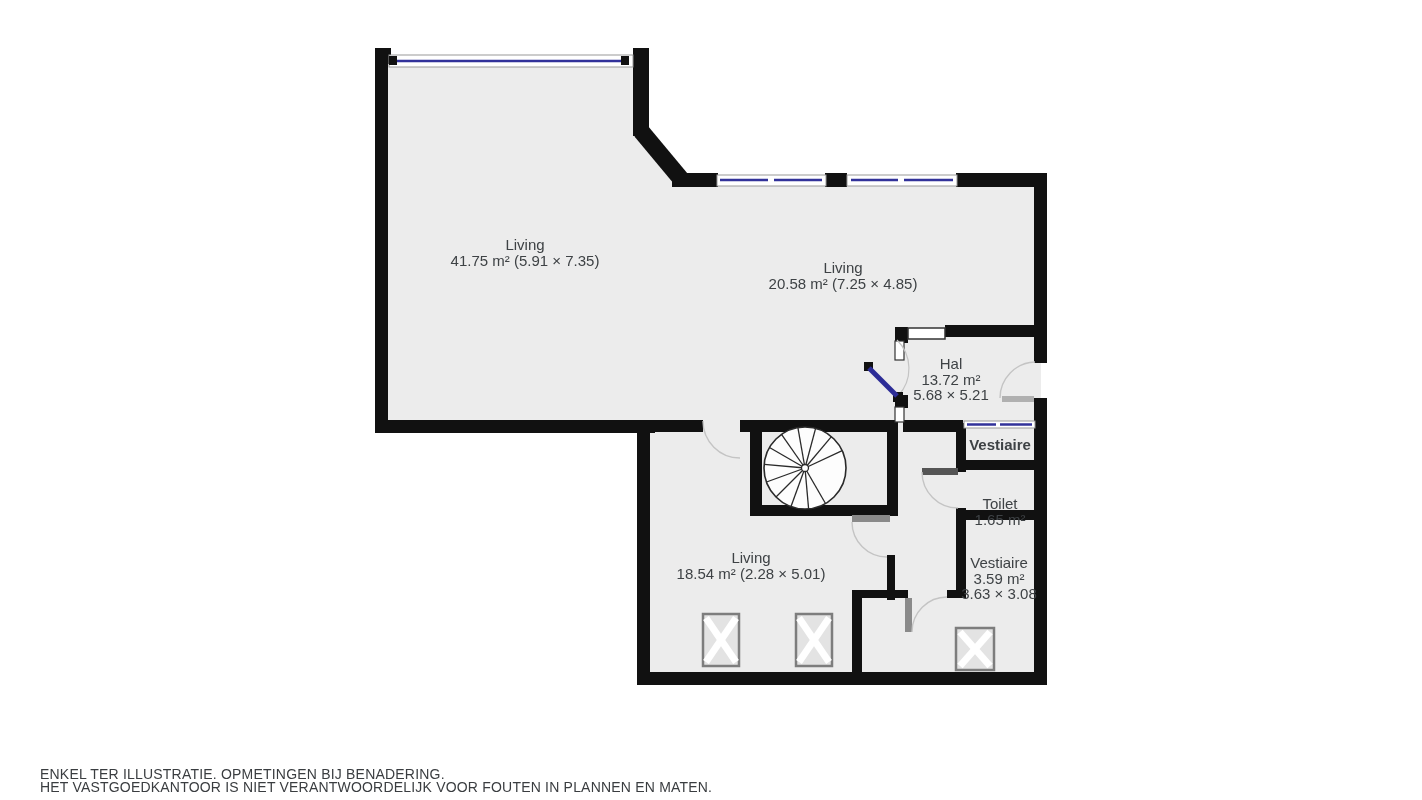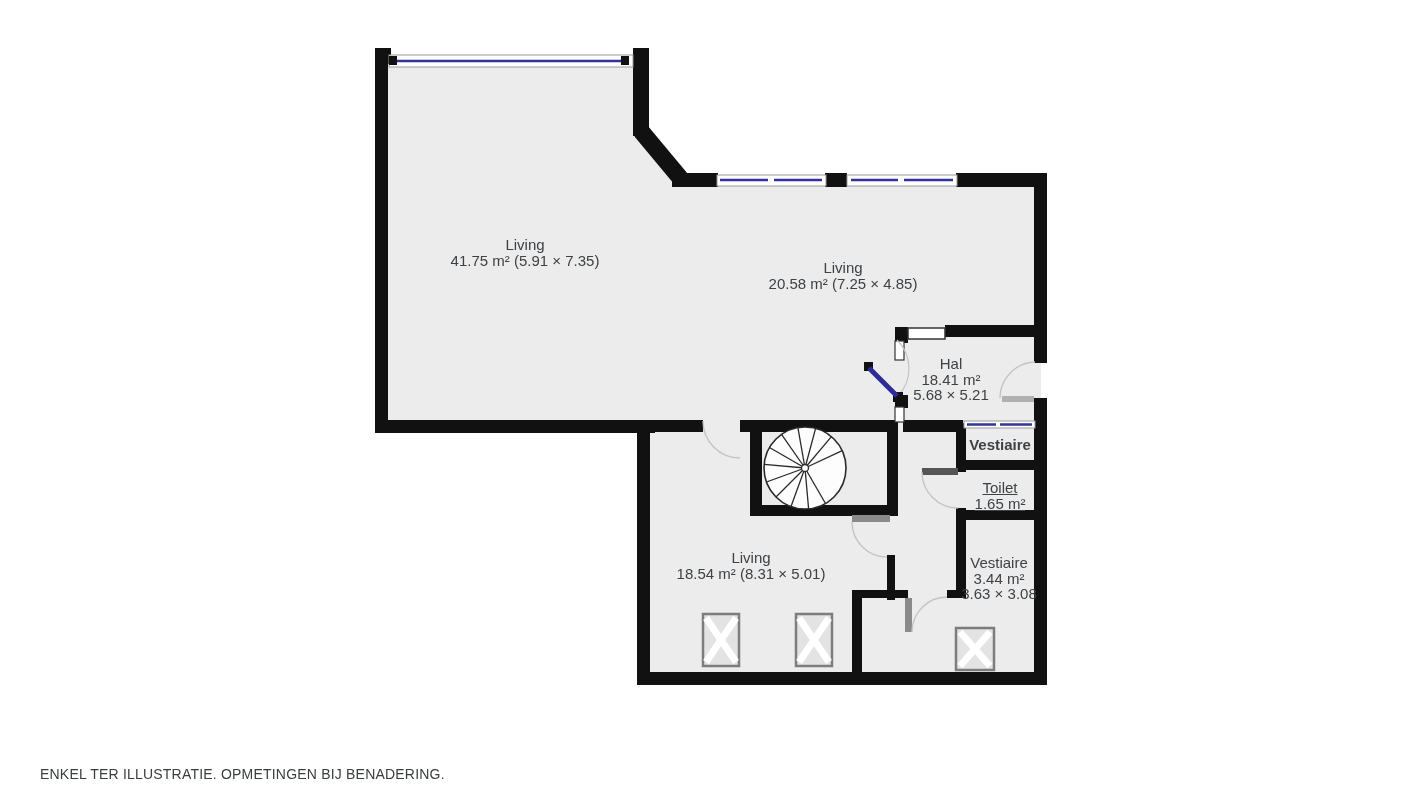--- a/index.html
+++ b/index.html
@@ -166,41 +166,42 @@
     <div>41.75 m² (5.91 × 7.35)</div>
   </div>
 
   <div class="room-label" style="left:843px;top:260px;">
     <div>Living</div>
     <div>20.58 m² (7.25 × 4.85)</div>
   </div>
 
   <div class="room-label" style="left:951px;top:356px;">
     <div>Hal</div>
-    <div>18.41 m²</div>
+    <div>13.72 m²</div>
     <div>5.68 × 5.21</div>
   </div>
 
   <div class="room-label" style="left:1000px;top:437px;font-weight:bold;">
     <div>Vestiaire</div>
   </div>
 
-  <div class="room-label" style="left:1000px;top:480px;text-decoration:underline;">
+  <div class="room-label" style="left:1000px;top:496px;">
     <div>Toilet</div>
     <div>1.65 m²</div>
   </div>
 
   <div class="room-label" style="left:751px;top:550px;">
     <div>Living</div>
-    <div>18.54 m² (8.31 × 5.01)</div>
+    <div>18.54 m² (2.28 × 5.01)</div>
   </div>
 
   <div class="room-label" style="left:999px;top:555px;">
     <div>Vestiaire</div>
-    <div>3.44 m²</div>
+    <div>3.59 m²</div>
     <div>3.63 × 3.08</div>
   </div>
 
   <div class="disclaimer">
     <div>ENKEL TER ILLUSTRATIE. OPMETINGEN BIJ BENADERING.</div>
+    <div>HET VASTGOEDKANTOOR IS NIET VERANTWOORDELIJK VOOR FOUTEN IN PLANNEN EN MATEN.</div>
   </div>
 
 </div>
 
 </body></html>

